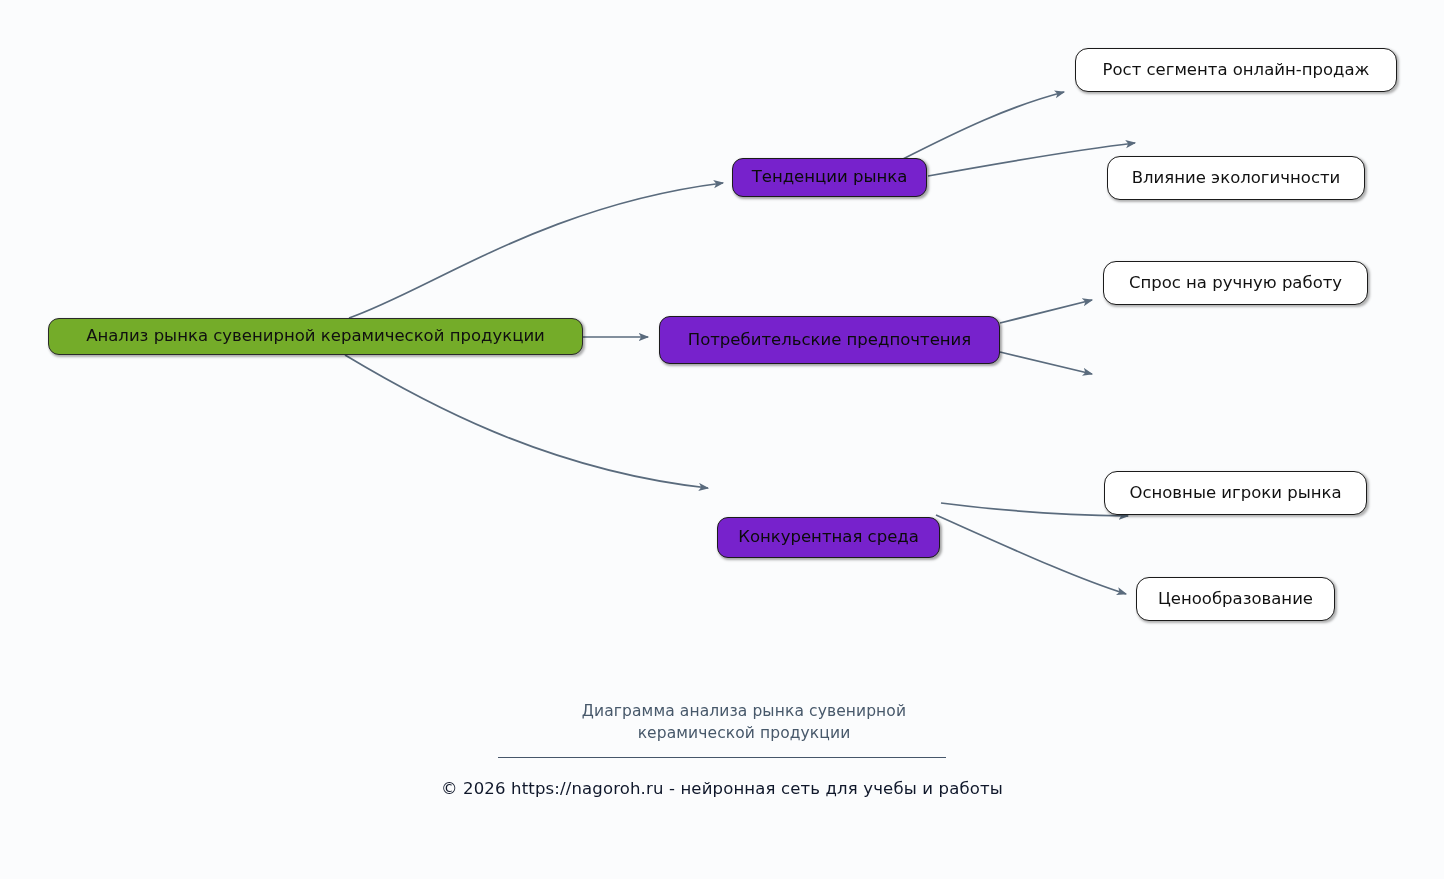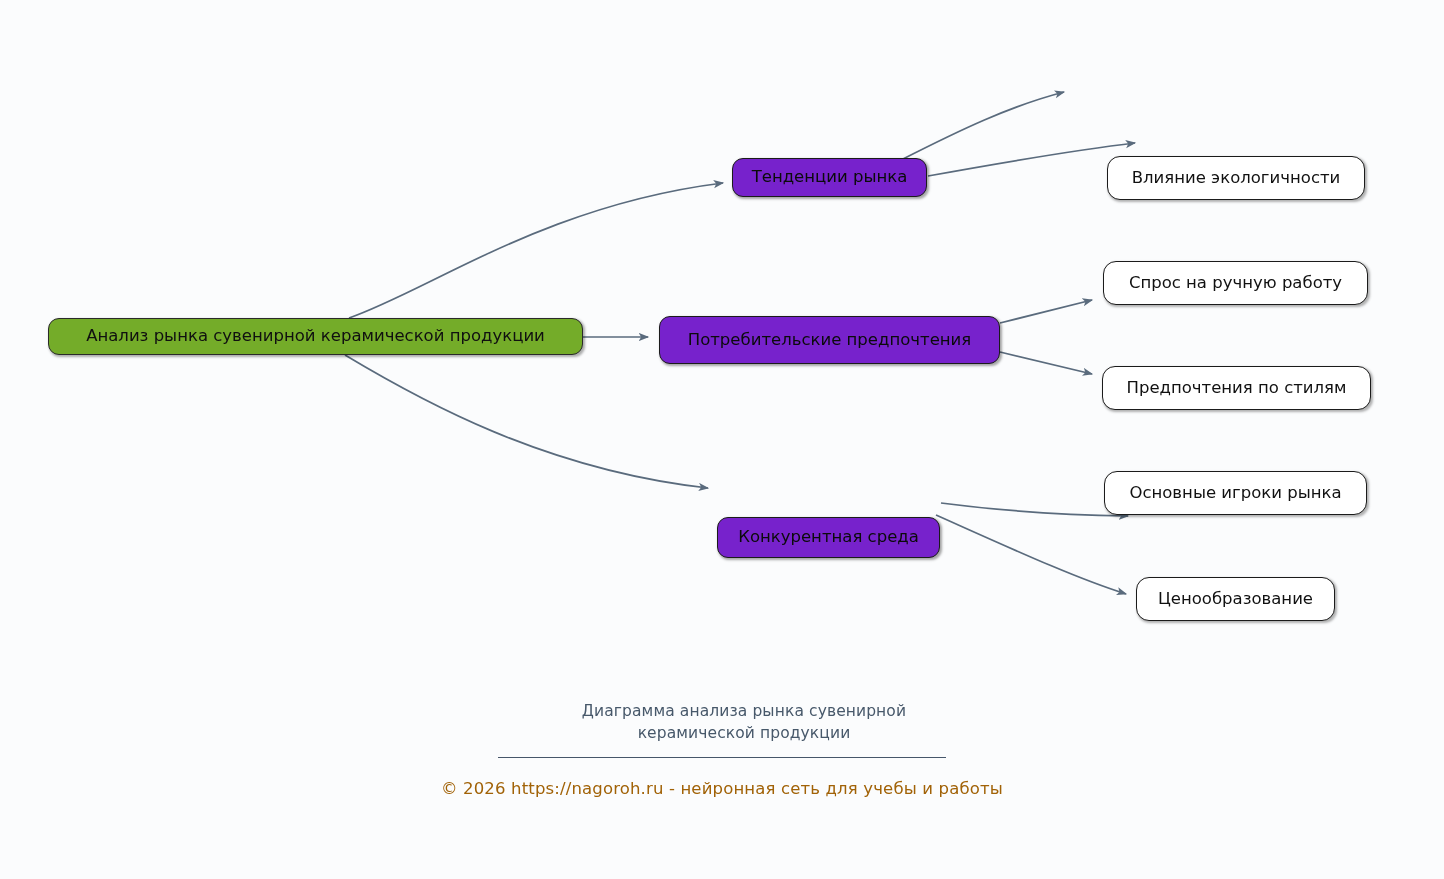--- a/index.html
+++ b/index.html
@@ -88,21 +88,21 @@
   }
   .caption-rule {
     width: 448px;
     height: 0;
     margin: 13px auto 0 auto;
     border-top: 1.6px solid #46566a;
   }
   .caption-footer {
     margin-top: 21px;
     font-size: 16.5px;
-    color: #a16207;
+    color: #0f172a;
     letter-spacing: 0.15px;
   }
 </style>
 </head>
 <body>
 
 <div id="canvas">
 
   <svg class="edges-layer" viewBox="0 0 1444 879" width="1444" height="879" xmlns="http://www.w3.org/2000/svg">
     <defs>
@@ -142,32 +142,32 @@
   </div>
 
   <div class="node node-branch" style="left:659px; top:316px; width:341px; height:48px;">
     <span class="node-label">Потребительские предпочтения</span>
   </div>
 
   <div class="node node-branch" style="left:717px; top:472px; width:223px; height:41px;margin-top:45px;">
     <span class="node-label">Конкурентная среда</span>
   </div>
 
+  <div class="node node-leaf" style="left:1075px; top:48px; width:322px; height:44px;">
+    <span class="node-label">Рост сегмента онлайн-продаж</span>
+  </div>
 
   <div class="node node-leaf" style="left:1107px; top:156px; width:258px; height:44px;">
     <span class="node-label">Влияние экологичности</span>
   </div>
 
   <div class="node node-leaf" style="left:1103px; top:261px; width:265px; height:44px;">
     <span class="node-label">Спрос на ручную работу</span>
   </div>
 
-  <div class="node node-leaf" style="left:1102px; top:366px; width:269px; height:44px;">
-    <span class="node-label">Предпочтения по стилям</span>
-  </div>
 
   <div class="node node-leaf" style="left:1104px; top:471px; width:263px; height:44px;">
     <span class="node-label">Основные игроки рынка</span>
   </div>
 
   <div class="node node-leaf" style="left:1136px; top:577px; width:199px; height:44px;">
     <span class="node-label">Ценообразование</span>
   </div>
 
   <div class="caption-block">

